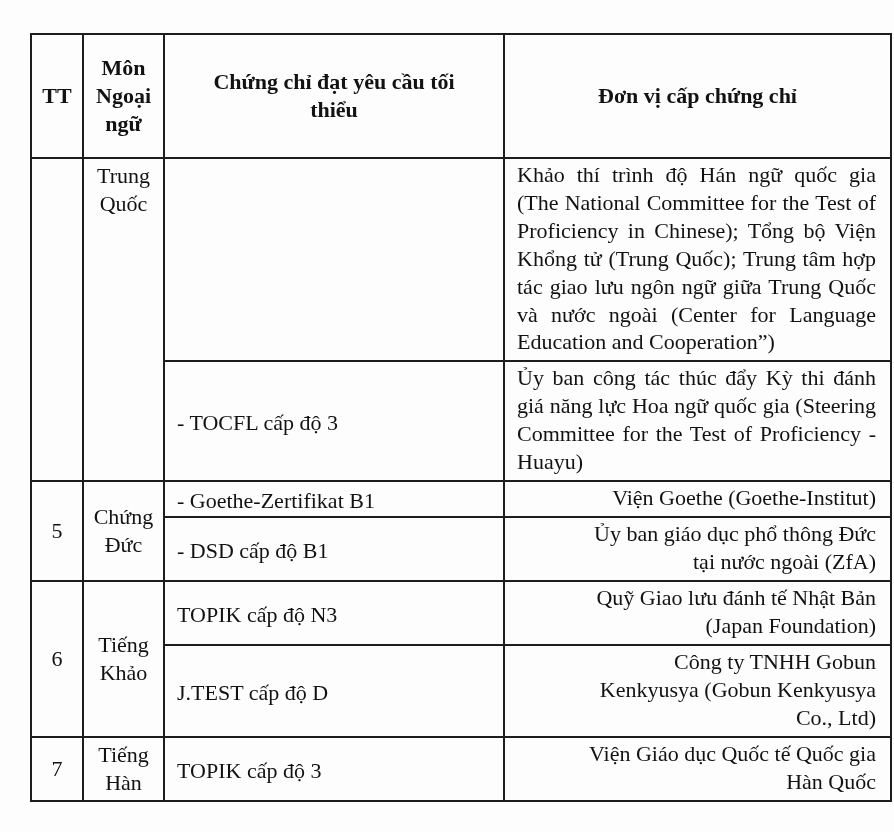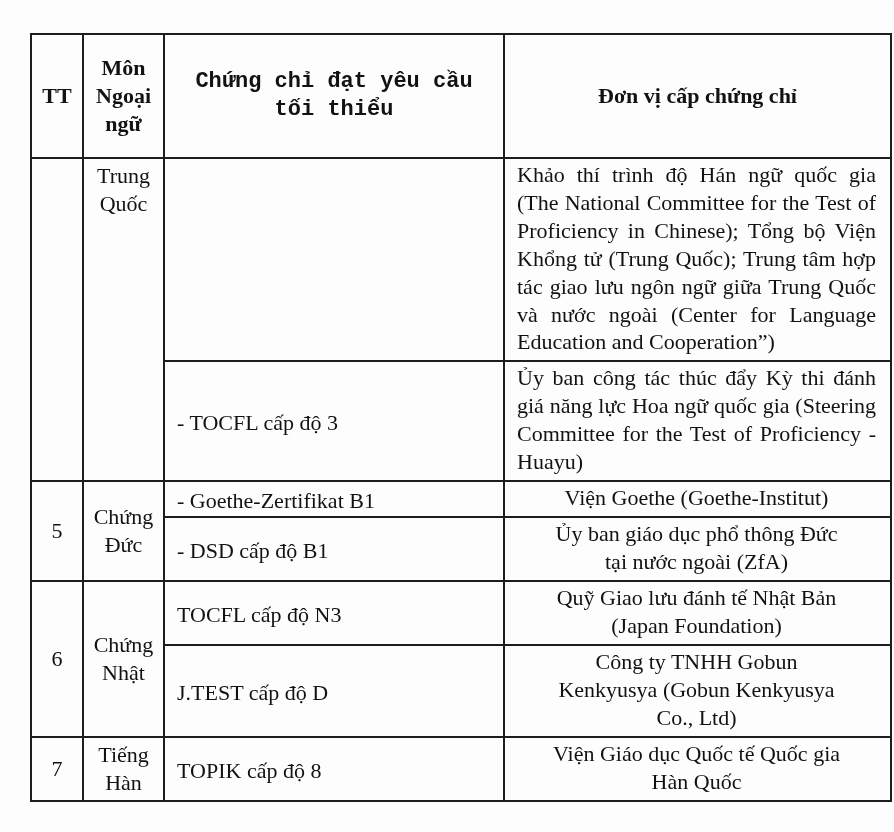--- a/index.html
+++ b/index.html
@@ -35,41 +35,41 @@
     font-size: 22px;
     line-height: 1.27;
     overflow: hidden;
   }
   th {
     font-weight: bold;
     text-align: center;
     vertical-align: middle;
     padding: 19px 5px;
   }
-  th.h-cert { padding: 4px 28px; font-family: Liberation Mono, monospace; }
+  th.h-cert { padding: 4px 28px; }
 
   td.tt {
     text-align: center;
     vertical-align: middle;
     padding: 2px 4px;
   }
   td.subject {
     text-align: center;
     vertical-align: middle;
     padding: 3px 3px;
   }
   td.subject.top { vertical-align: top; margin-left: 29px; }
   td.cert {
     text-align: left;
     vertical-align: middle;
     padding: 4px 8px 0 12px;
     white-space: pre-line;
   }
   td.issuer {
-    text-align: center;
+    text-align: right;
     vertical-align: top;
     padding: 2px 14px 4px 12px;
     white-space: pre-line;
   }
   td.issuer.justify { text-align: justify; margin-left: 41px; }
 </style>
 </head>
 <body>
 
 <div class="page">
@@ -108,34 +108,34 @@
         <td class="issuer">Viện Goethe (Goethe-Institut)</td>
       </tr>
       <tr>
         <td class="cert">- DSD cấp độ B1</td>
         <td class="issuer">Ủy ban giáo dục phổ thông Đức
 tại nước ngoài (ZfA)</td>
       </tr>
 
       <tr>
         <td class="tt" rowspan="2">6</td>
-        <td class="subject" rowspan="2">Chứng Nhật</td>
-        <td class="cert">TOCFL cấp độ N3</td>
+        <td class="subject" rowspan="2">Tiếng Khảo</td>
+        <td class="cert">TOPIK cấp độ N3</td>
         <td class="issuer">Quỹ Giao lưu đánh tế Nhật Bản
 (Japan Foundation)</td>
       </tr>
       <tr>
         <td class="cert">J.TEST cấp độ D</td>
         <td class="issuer">Công ty TNHH Gobun
 Kenkyusya (Gobun Kenkyusya
 Co., Ltd)</td>
       </tr>
 
       <tr>
         <td class="tt">7</td>
         <td class="subject">Tiếng Hàn</td>
-        <td class="cert">TOPIK cấp độ 8</td>
+        <td class="cert">TOPIK cấp độ 3</td>
         <td class="issuer">Viện Giáo dục Quốc tế Quốc gia
 Hàn Quốc</td>
       </tr>
     </tbody>
   </table>
 </div>
 
 </body></html>

